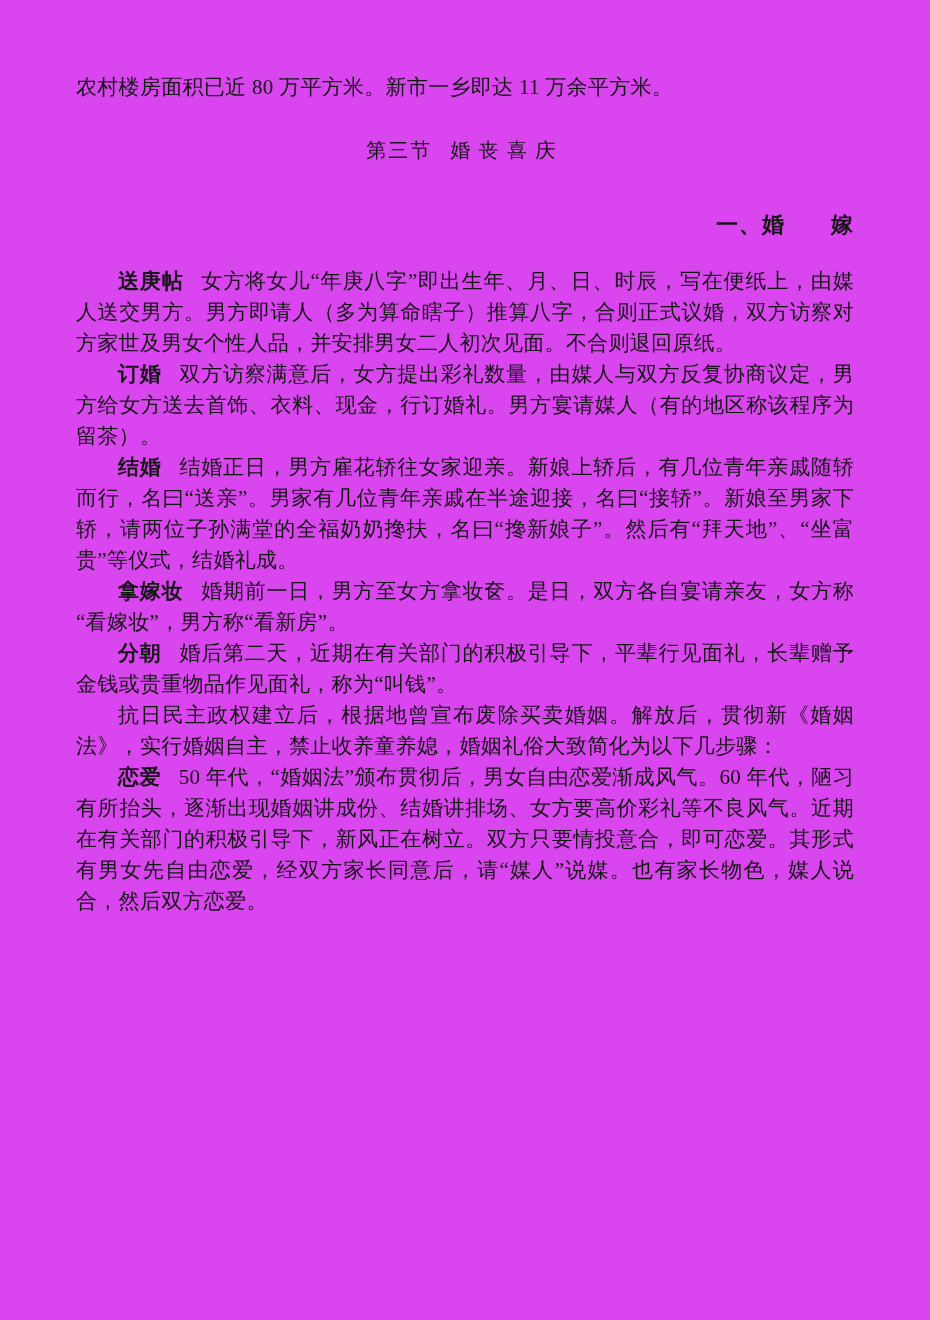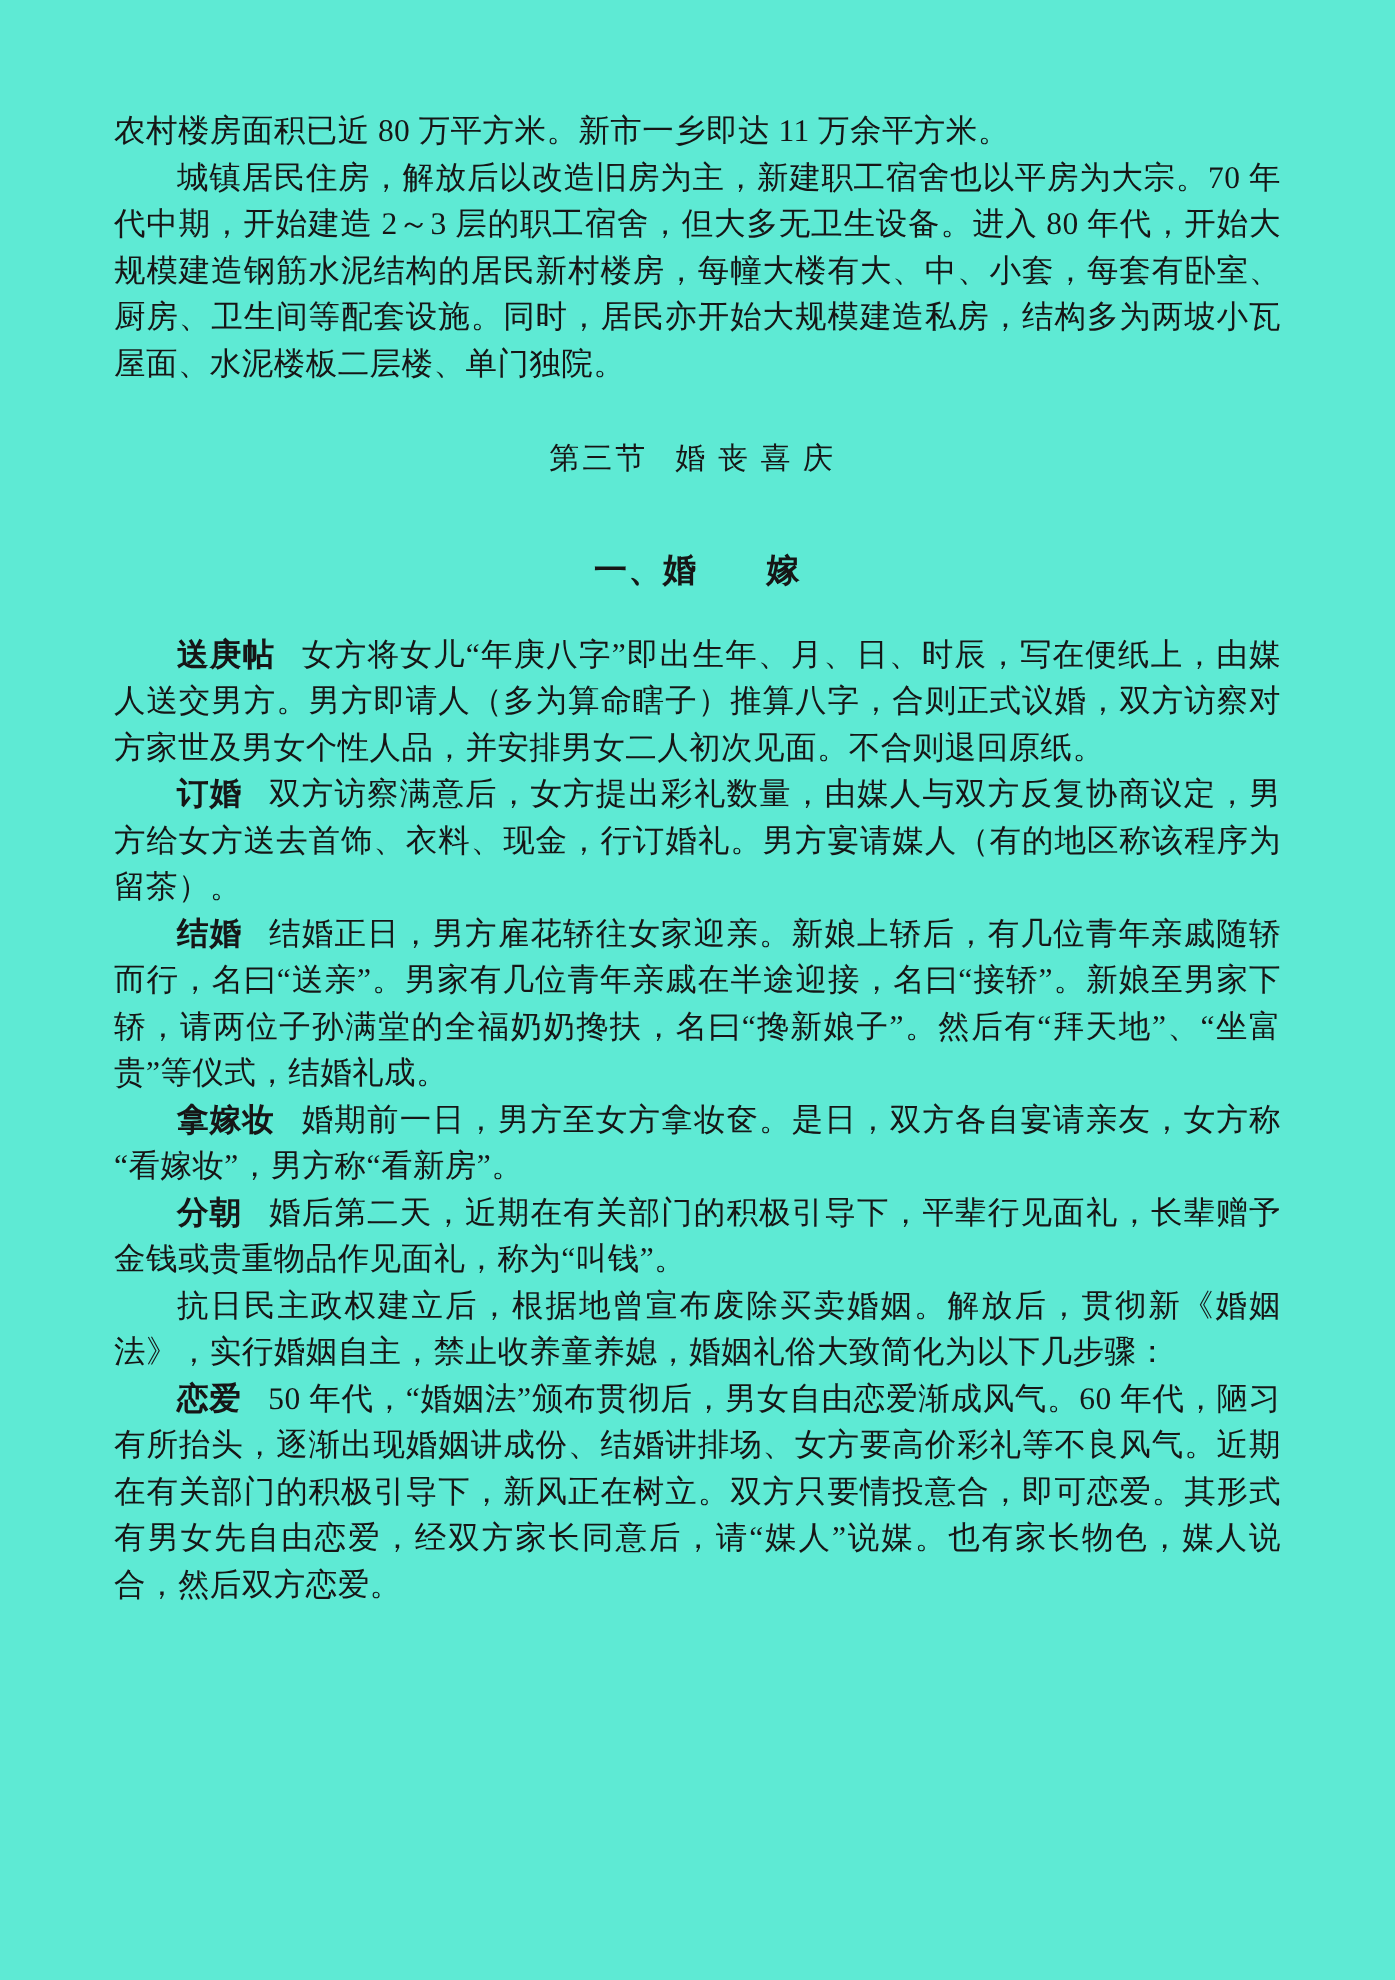--- a/index.html
+++ b/index.html
@@ -5,21 +5,21 @@
   html, body {
     margin: 0;
     padding: 0;
     background: #f4f4f2;
   }
   .page {
     position: relative;
     width: 930px;
     height: 1320px;
     margin: 0 auto;
-    background: #5eead4;
+    background: #d946ef;
     overflow: hidden;
     color: #161616;
     font-family: "Liberation Serif", "DejaVu Serif", serif;
   }
   .text-block {
     position: absolute;
     top: 72px;
     left: 76px;
     width: 778px;
   }
@@ -45,38 +45,35 @@
     font-size: 20px;
     font-weight: 400;
     letter-spacing: 2px;
   }
   h2.section-title .section-name {
     margin-left: 0.9em;
     letter-spacing: 0.42em;
   }
   h3.subsection-title {
     margin: 46px 0 26px 0;
-    text-align: center;
+    text-align: right;
     font-family: "Liberation Sans", "DejaVu Sans", sans-serif;
     font-size: 22px;
     font-weight: 700;
     letter-spacing: 1px;
   }
 </style>
 </head>
 <body>
 
 <div class="page">
   <div class="text-block">
 
     <p class="para noindent">
       <span>农村楼房面积已近 80 万平方米。新市一乡即达 11 万余平方米。</span>
-    </p>
-    <p class="para indent">
-      <span>城镇居民住房，解放后以改造旧房为主，新建职工宿舍也以平房为大宗。70 年代中期，开始建造 2～3 层的职工宿舍，但大多无卫生设备。进入 80 年代，开始大规模建造钢筋水泥结构的居民新村楼房，每幢大楼有大、中、小套，每套有卧室、厨房、卫生间等配套设施。同时，居民亦开始大规模建造私房，结构多为两坡小瓦屋面、水泥楼板二层楼、单门独院。</span>
     </p>
 
     <h2 class="section-title">
       <span class="section-number">第三节</span><span class="section-name">婚丧喜庆</span>
     </h2>
 
     <h3 class="subsection-title">一、婚　　嫁</h3>
 
     <p class="para indent">
       <span class="lead">送庚帖</span><span>女方将女儿“年庚八字”即出生年、月、日、时辰，写在便纸上，由媒人送交男方。男方即请人（多为算命瞎子）推算八字，合则正式议婚，双方访察对方家世及男女个性人品，并安排男女二人初次见面。不合则退回原纸。</span>

